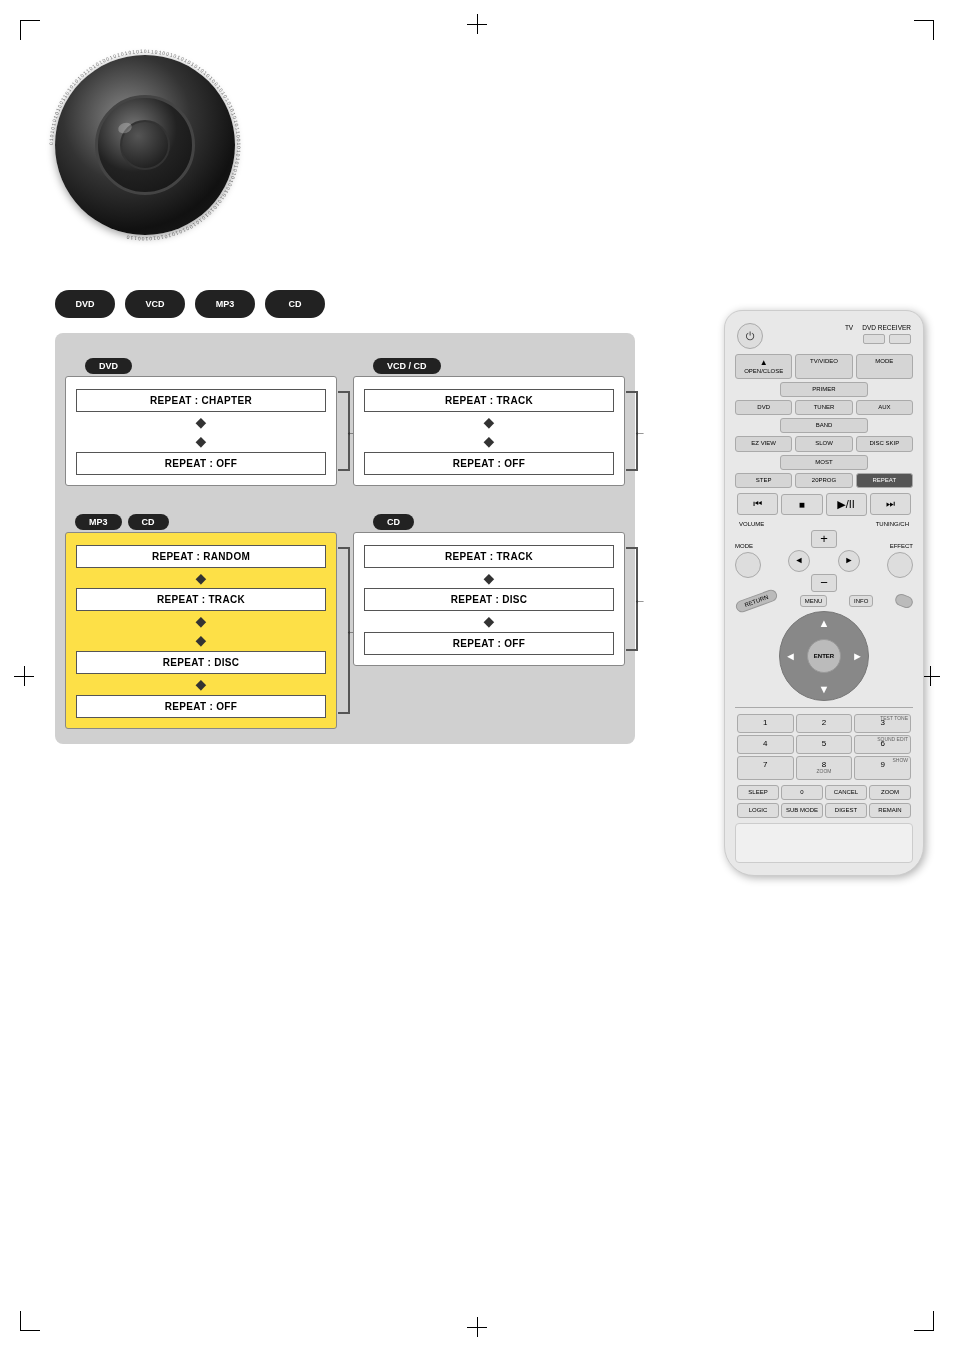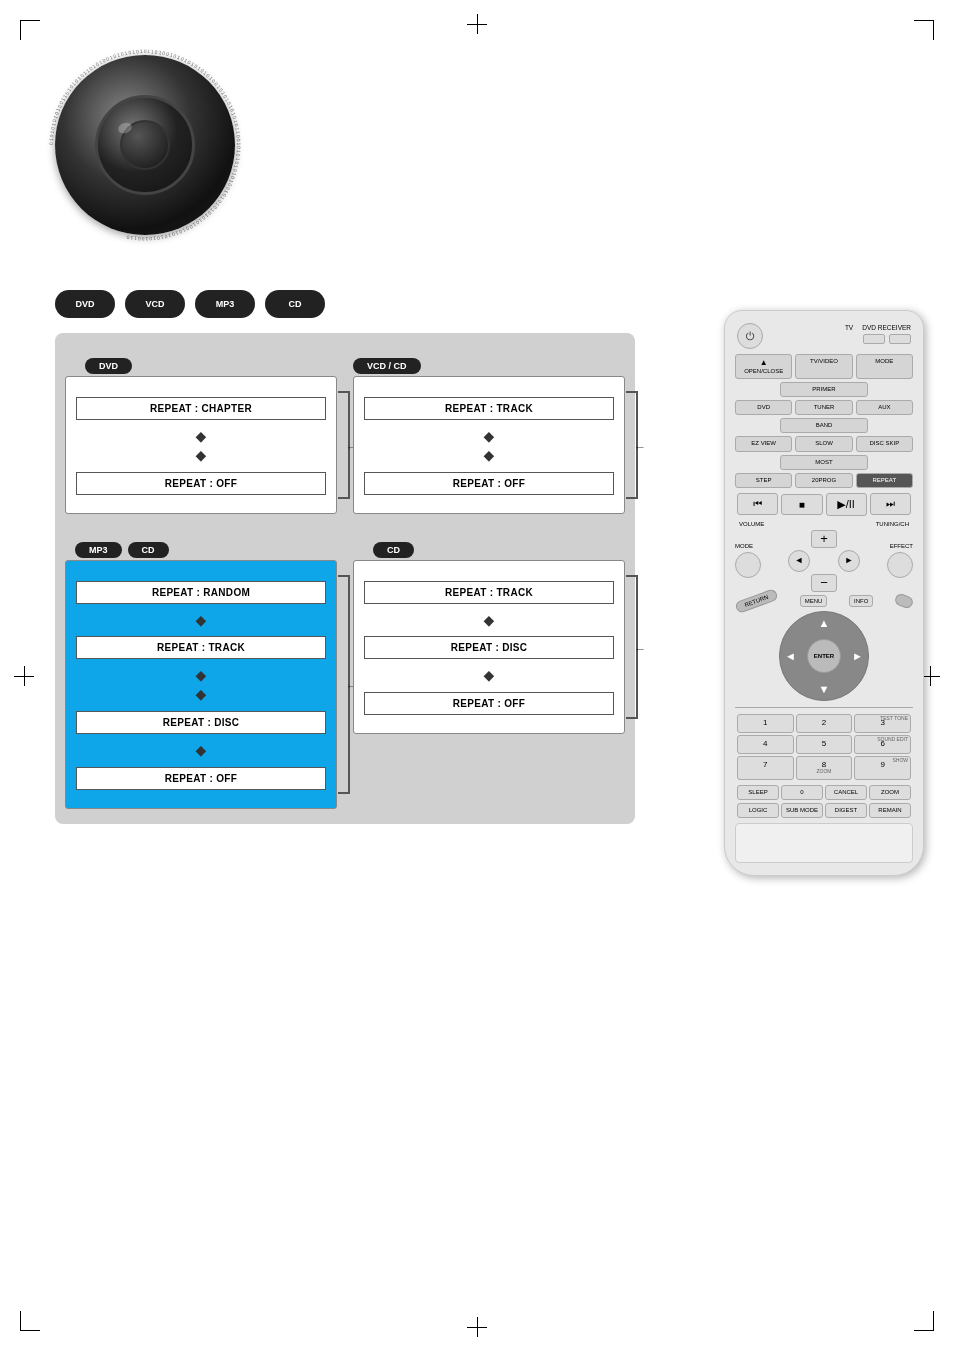--- a/index.html
+++ b/index.html
@@ -108,21 +108,21 @@
     }
 
     .flow-box {
       border: 1px solid #555;
       padding: 5px 8px;
       text-align: center;
       font-size: 10px;
       font-weight: bold;
       letter-spacing: 0.3px;
       background: #fff;
-      margin: 8px 0;
+      margin: 0 0;
     }
 
     .flow-arrow {
       text-align: center;
       font-size: 14px;
       color: #333;
       line-height: 1.2;
       margin: 2px 0;
     }
 
@@ -326,42 +326,42 @@
           <div class="flow-arrow">◆</div>
           <div class="flow-arrow">◆</div>
           <div class="flow-box">REPEAT : OFF</div>
 
           <div style="position:absolute; right:-14px; top:14px; bottom:14px; width:12px; border-right:2px solid #555; border-top:2px solid #555; border-bottom:2px solid #555;"></div>
           <div style="position:absolute; right:-22px; top:50%; transform:translateY(-50%); font-size:13px; color:#333; font-weight:bold;">←</div>
         </div>
       </div>
 
       <div style="flex:1; position:relative; margin-top:18px;">
-        <div style="position:absolute; top:-18px; left:0; background:#222; color:#fff; border-radius:12px; padding:3px 14px; font-size:9px; font-weight:bold; white-space:nowrap;">VCD / CD</div>
+        <div style="position:absolute; top:-18px; left:20px; background:#222; color:#fff; border-radius:12px; padding:3px 14px; font-size:9px; font-weight:bold; white-space:nowrap;">VCD / CD</div>
         <div style="background:#fff; border:1.5px solid #888; padding:12px 10px 10px; border-radius:3px; position:relative;">
           <div class="flow-box">REPEAT : TRACK</div>
           <div class="flow-arrow">◆</div>
           <div class="flow-arrow">◆</div>
           <div class="flow-box">REPEAT : OFF</div>
 
           <div style="position:absolute; right:-14px; top:14px; bottom:14px; width:12px; border-right:2px solid #555; border-top:2px solid #555; border-bottom:2px solid #555;"></div>
           <div style="position:absolute; right:-22px; top:50%; transform:translateY(-50%); font-size:13px; color:#333; font-weight:bold;">←</div>
         </div>
       </div>
 
     </div>
 
     <div style="display:flex; gap:16px; margin-top:28px;">
 
       <div style="flex:1; position:relative; margin-top:18px;">
         <div style="display:flex; gap:6px; position:absolute; top:-18px; left:10px;">
           <div style="background:#222; color:#fff; border-radius:12px; padding:3px 14px; font-size:9px; font-weight:bold;">MP3</div>
           <div style="background:#222; color:#fff; border-radius:12px; padding:3px 14px; font-size:9px; font-weight:bold;">CD</div>
         </div>
-        <div style="background:#0ea5e9; border:1.5px solid #888; padding:12px 10px 10px; border-radius:3px; position:relative;">
+        <div style="background:#fde047; border:1.5px solid #888; padding:12px 10px 10px; border-radius:3px; position:relative;">
           <div class="flow-box">REPEAT : RANDOM</div>
           <div class="flow-arrow">◆</div>
           <div class="flow-box">REPEAT : TRACK</div>
           <div class="flow-arrow">◆</div>
           <div class="flow-arrow">◆</div>
           <div class="flow-box">REPEAT : DISC</div>
           <div class="flow-arrow">◆</div>
           <div class="flow-box">REPEAT : OFF</div>
 
           <div style="position:absolute; right:-14px; top:14px; bottom:14px; width:12px; border-right:2px solid #555; border-top:2px solid #555; border-bottom:2px solid #555;"></div>

